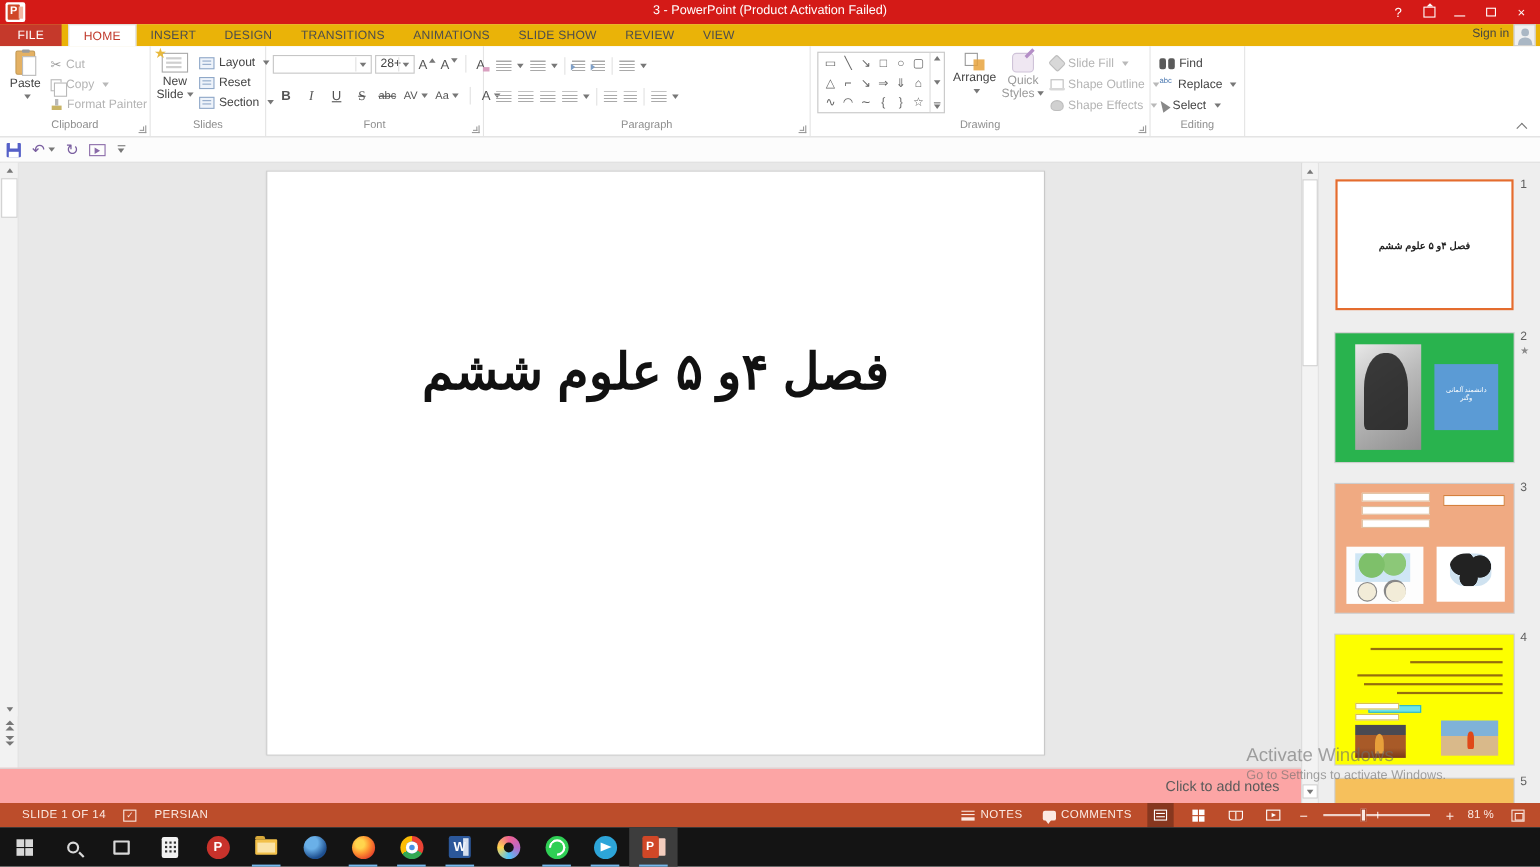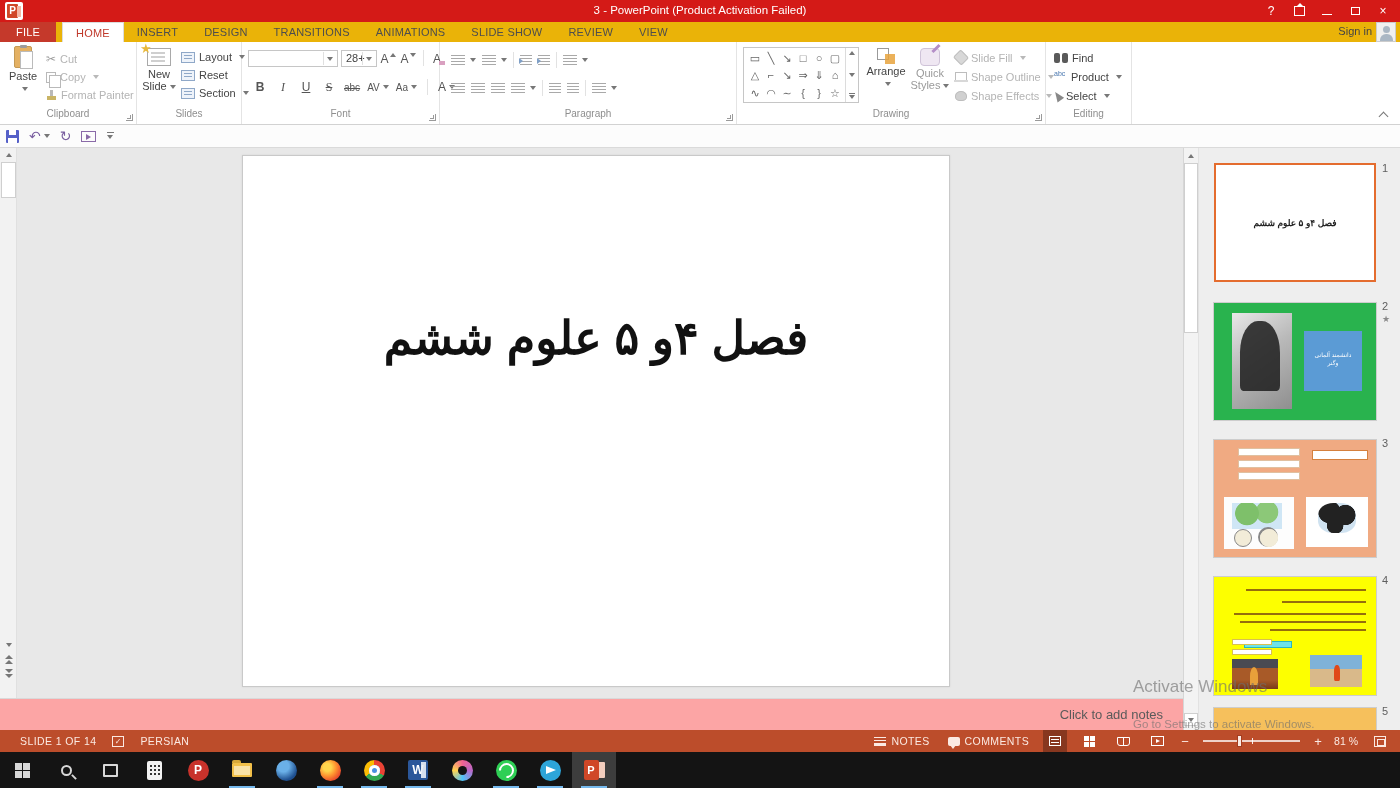--- a/index.html
+++ b/index.html
@@ -145,21 +145,21 @@
   .t4 .cyan{position:absolute;left:30px;top:64px;width:48px;height:7px;background:#6ee3e8;border:1px solid #2ab6c0}
   .t4 .wstrip{position:absolute;left:18px;width:40px;height:6px;background:#fff;border:1px solid #d8c050}
   .t4 .img1{position:absolute;left:18px;bottom:6px;width:46px;height:30px;background:linear-gradient(180deg,#4a4a52 0 30%,#a85a28 30% 70%,#7a3a18 100%)}
   .t4 .img1::after{content:"";position:absolute;left:18px;top:8px;width:8px;height:18px;background:#e8a03a;border-radius:50% 50% 0 0}
   .t4 .img2{position:absolute;right:14px;bottom:8px;width:52px;height:32px;background:linear-gradient(180deg,#7fb2d8 0 45%,#d9b98a 45% 100%)}
   .t4 .img2::after{content:"";position:absolute;left:24px;top:10px;width:6px;height:16px;background:#e04818;border-radius:40% 40% 20% 20%}
   .t5{top:560px;height:40px;background:#f6c05c;box-shadow:0 0 0 1px #cdcdcd}
   
   .watermark{position:absolute;left:1133px;top:677px;z-index:60;color:rgba(110,110,110,.62);pointer-events:none}
   .watermark .l1{font-size:17px}
-  .watermark .l2{font-size:11.5px;margin-top:21px;white-space:nowrap}
+  .watermark .l2{font-size:11.5px;margin-top:2px;white-space:nowrap}
   
   .status{position:absolute;left:0;top:730px;width:1400px;height:22px;background:#bc4d2b;color:#fbe9e2;font-size:10.5px}
   .st-l{position:absolute;left:20px;top:5px;display:flex;align-items:center;gap:16px;letter-spacing:.4px}
   .ic-spell{width:12px;height:11px;border:1px solid #fbe9e2;position:relative;font-size:8px;line-height:10px;text-align:center}
   .st-r{position:absolute;right:8px;top:0;height:22px;display:flex;align-items:center;gap:10px}
   .st-btn{display:flex;align-items:center;gap:5px;height:20px;padding:0 4px;cursor:default;letter-spacing:.4px}
   .ic-notes{width:12px;height:9px;position:relative}
   .ic-notes::before{content:"";position:absolute;left:0;top:0;width:12px;height:1px;background:#fbe9e2;box-shadow:0 3px 0 #fbe9e2}
   .ic-notes::after{content:"";position:absolute;left:0;bottom:0;width:12px;height:3px;background:#fbe9e2}
   .ic-comment{width:12px;height:9px;background:#fbe9e2;border-radius:2px;position:relative}
@@ -452,21 +452,21 @@
   </div>
 
   <div class="grp" style="left:1046px;width:86px">
     <div class="pcol" style="left:8px;top:8px">
       <div class="sbtn">
           <span class="ic-find"></span>
           <span>Find</span>
         </div>
       <div class="sbtn">
           <span class="ic-replace"><span>abc</span></span>
-          <span>Product</span>
+          <span>Replace</span>
           <span class="dd"></span>
         </div>
       <div class="sbtn">
           <span class="ic-select"></span>
           <span>Select</span>
           <span class="dd"></span>
         </div>
     </div>
     <div class="glabel">Editing</div>
   </div>

